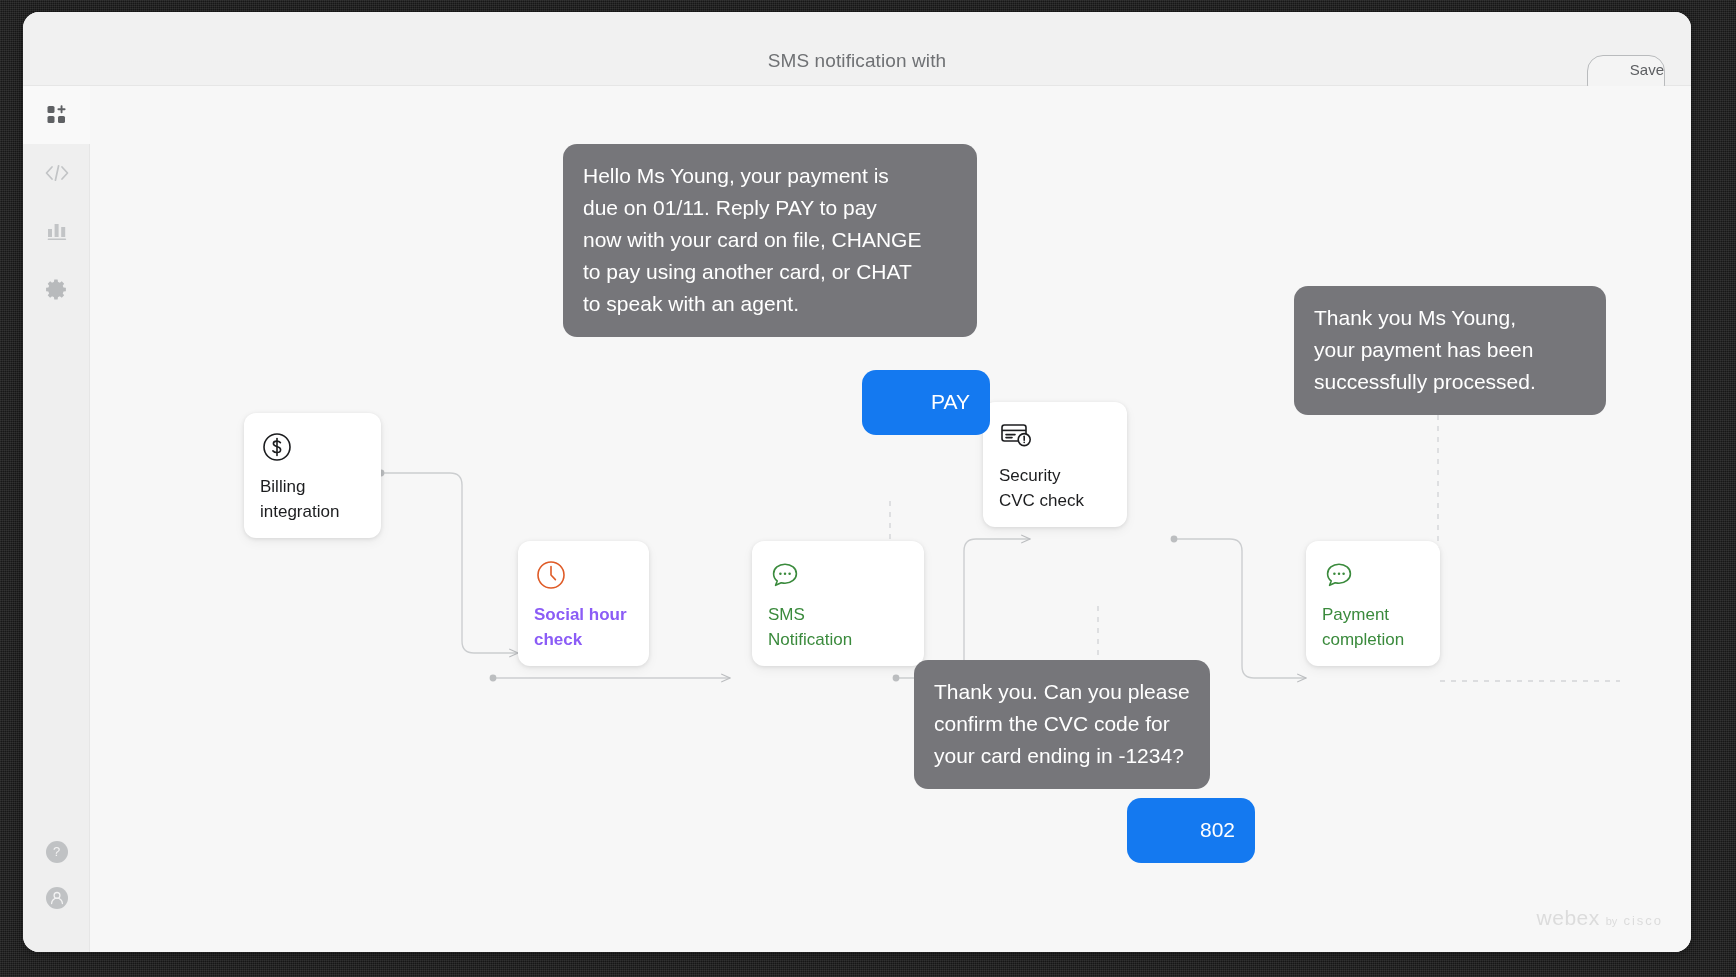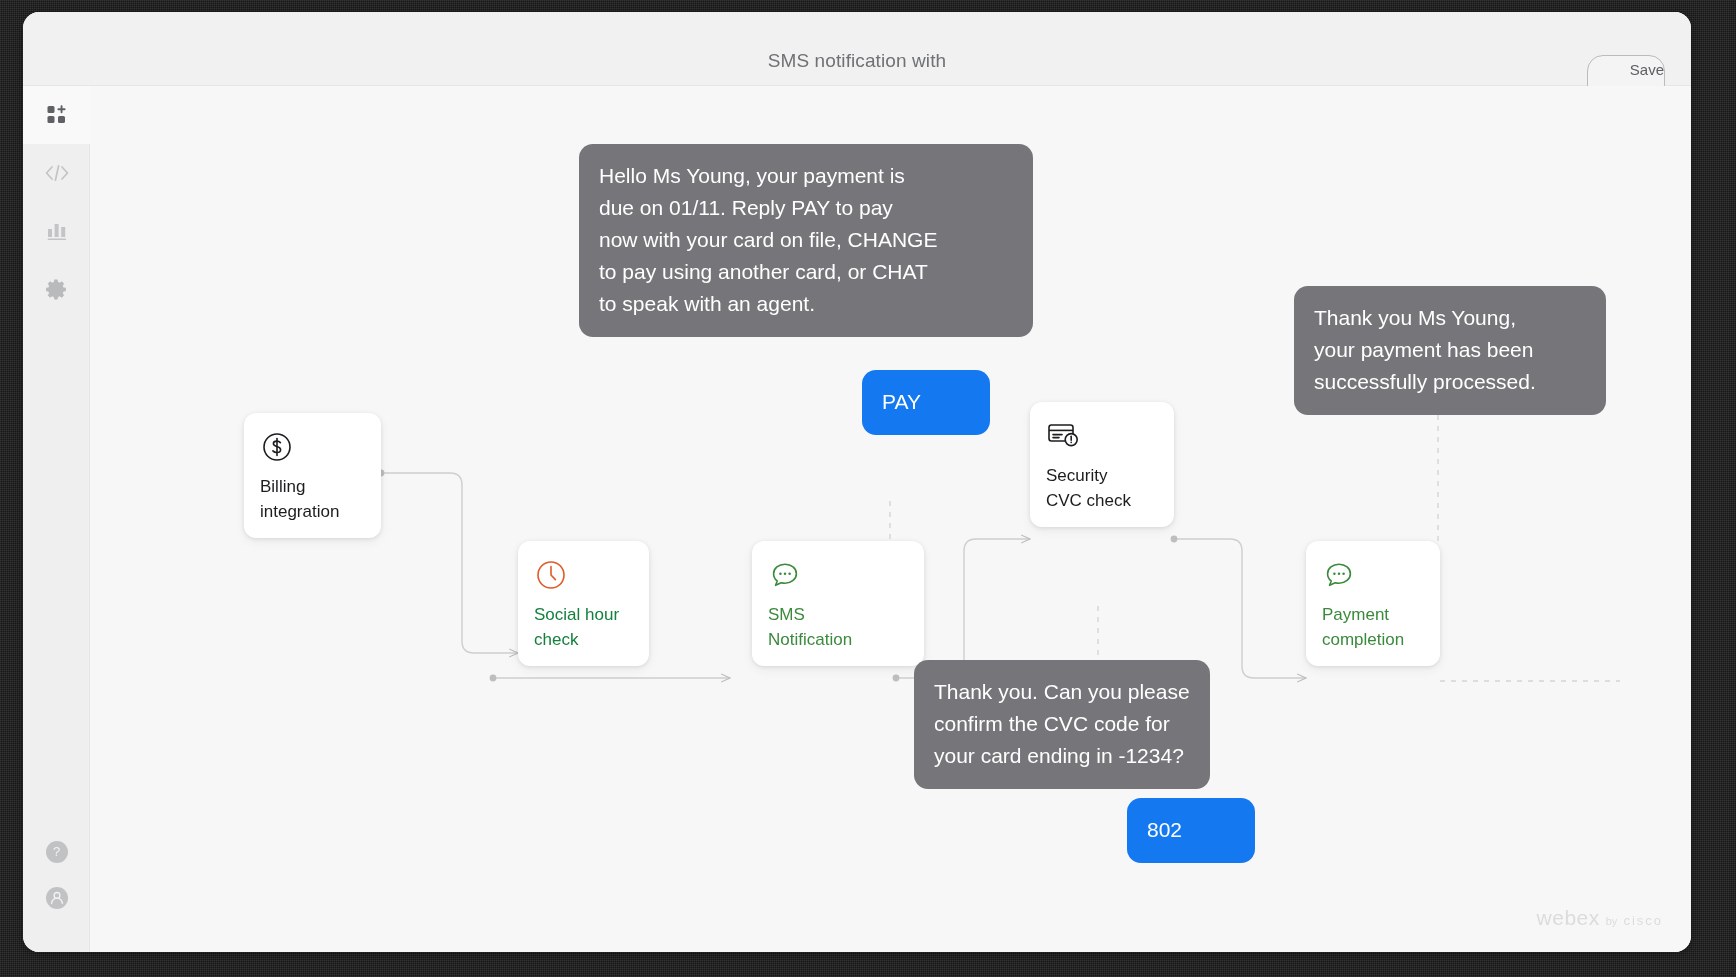--- a/index.html
+++ b/index.html
@@ -133,34 +133,34 @@
   }
   .node-icon { height: 36px; margin-bottom: 8px; }
   .node-icon svg { display: block; }
   .node-label {
     font-size: 17px;
     line-height: 1.48;
     color: #1c1d1f;
     white-space: pre-line;
   }
   .node-label.green  { color: #3a8a3c; }
-  .node-label.orange { color: #15803d; }
+  .node-label.orange { color: #8b5cf6; font-weight: bold; }
 
   
   .bubble {
     position: absolute;
     border-radius: 14px;
     padding: 16px 20px 17px 20px;
     color: #ffffff;
     font-size: 21px;
     line-height: 1.52;
     white-space: pre-line;
   }
   .bubble.grey { background: #76767a; }
-  .bubble.blue { background: #1479f0; text-align: left; }
+  .bubble.blue { background: #1479f0; text-align: right; }
 
   
   #brand-logo {
     position: absolute;
     right: 28px;
     bottom: 22px;
     display: flex;
     align-items: baseline;
     gap: 6px;
     color: #dcdcdc;
@@ -301,21 +301,21 @@
           <path d="M17 6.2c6.3 0 11.4 4.2 11.4 9.5s-5.1 9.5-11.4 9.5c-1.3 0-2.6-0.2-3.8-0.5l-5.6 2.6 1.6-4.3c-2.2-1.7-3.6-4.2-3.6-7.3C5.6 10.4 10.7 6.2 17 6.2z" stroke-linejoin="round"></path>
           <circle cx="12.4" cy="15.7" r="1.25" fill="#3a8a3c" stroke="none"></circle>
           <circle cx="17" cy="15.7" r="1.25" fill="#3a8a3c" stroke="none"></circle>
           <circle cx="21.6" cy="15.7" r="1.25" fill="#3a8a3c" stroke="none"></circle>
         </svg>
       </div>
       <div class="node-label green">SMS
 Notification</div>
     </div>
 
-    <div class="node" style="left:940px; top:316px; width:144px;">
+    <div class="node" style="left:893px; top:316px; width:144px;">
       <div class="node-icon">
         <svg width="36" height="32" viewBox="0 0 36 32" fill="none" stroke="#1c1d1f" stroke-width="1.6">
           <rect x="3" y="6" width="24" height="16" rx="2.4" stroke-linejoin="round"></rect>
           <line x1="3" y1="11.4" x2="27" y2="11.4"></line>
           <line x1="7" y1="15.6" x2="16" y2="15.6" stroke-linecap="round"></line>
           <line x1="7" y1="18.6" x2="13" y2="18.6" stroke-linecap="round"></line>
           <circle cx="25.2" cy="20.6" r="6" fill="#ffffff"></circle>
           <line x1="25.2" y1="17.2" x2="25.2" y2="21.2" stroke-linecap="round"></line>
           <circle cx="25.2" cy="23.4" r="0.8" fill="#1c1d1f" stroke="none"></circle>
         </svg>
@@ -330,21 +330,21 @@
           <path d="M17 6.2c6.3 0 11.4 4.2 11.4 9.5s-5.1 9.5-11.4 9.5c-1.3 0-2.6-0.2-3.8-0.5l-5.6 2.6 1.6-4.3c-2.2-1.7-3.6-4.2-3.6-7.3C5.6 10.4 10.7 6.2 17 6.2z" stroke-linejoin="round"></path>
           <circle cx="12.4" cy="15.7" r="1.25" fill="#3a8a3c" stroke="none"></circle>
           <circle cx="17" cy="15.7" r="1.25" fill="#3a8a3c" stroke="none"></circle>
           <circle cx="21.6" cy="15.7" r="1.25" fill="#3a8a3c" stroke="none"></circle>
         </svg>
       </div>
       <div class="node-label green">Payment
 completion</div>
     </div>
 
-    <div class="bubble grey" style="left:473px; top:58px; width:454px;margin-left:16px;">Hello Ms Young, your payment is
+    <div class="bubble grey" style="left:473px; top:58px; width:414px;">Hello Ms Young, your payment is
 due on 01/11. Reply PAY to pay
 now with your card on file, CHANGE
 to pay using another card, or CHAT
 to speak with an agent.</div>
 
     <div class="bubble blue" style="left:772px; top:284px; width:128px;">PAY</div>
 
     <div class="bubble grey" style="left:824px; top:574px; width:296px;">Thank you. Can you please
 confirm the CVC code for
 your card ending in -1234?</div>

